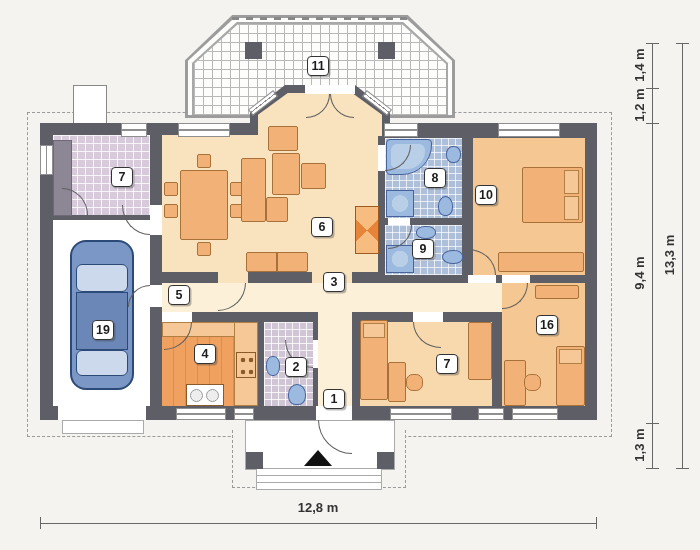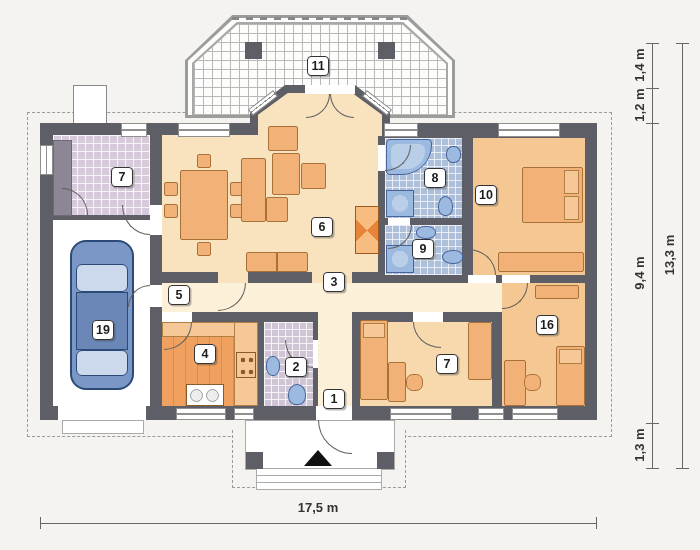--- a/index.html
+++ b/index.html
@@ -205,21 +205,21 @@
   <div class="badge" style="left:423px;top:249px;">9</div>
   <div class="badge" style="left:486px;top:195px;">10</div>
   <div class="badge" style="left:547px;top:325px;">16</div>
   <div class="badge" style="left:447px;top:364px;">7</div>
   <div class="badge" style="left:103px;top:330px;">19</div>
   <div class="badge" style="left:318px;top:66px;">11</div>
 
   <div class="dimline" style="left:40px;top:523px;width:557px;height:1px;"></div>
   <div class="dimline" style="left:40px;top:517px;width:1px;height:12px;"></div>
   <div class="dimline" style="left:596px;top:517px;width:1px;height:12px;"></div>
-  <div class="dimlab" style="left:318px;top:507px;">17,5 m</div>
+  <div class="dimlab" style="left:318px;top:507px;">12,8 m</div>
 
   <div class="dimline" style="left:652px;top:43px;width:1px;height:426px;"></div>
   <div class="dimline" style="left:646px;top:43px;width:13px;height:1px;"></div>
   <div class="dimline" style="left:646px;top:88px;width:13px;height:1px;"></div>
   <div class="dimline" style="left:646px;top:123px;width:13px;height:1px;"></div>
   <div class="dimline" style="left:646px;top:423px;width:13px;height:1px;"></div>
   <div class="dimline" style="left:646px;top:468px;width:13px;height:1px;"></div>
   <div class="dimlabv" style="left:639px;top:65px;">1,4 m</div>
   <div class="dimlabv" style="left:639px;top:105px;">1,2 m</div>
   <div class="dimlabv" style="left:639px;top:273px;">9,4 m</div>

